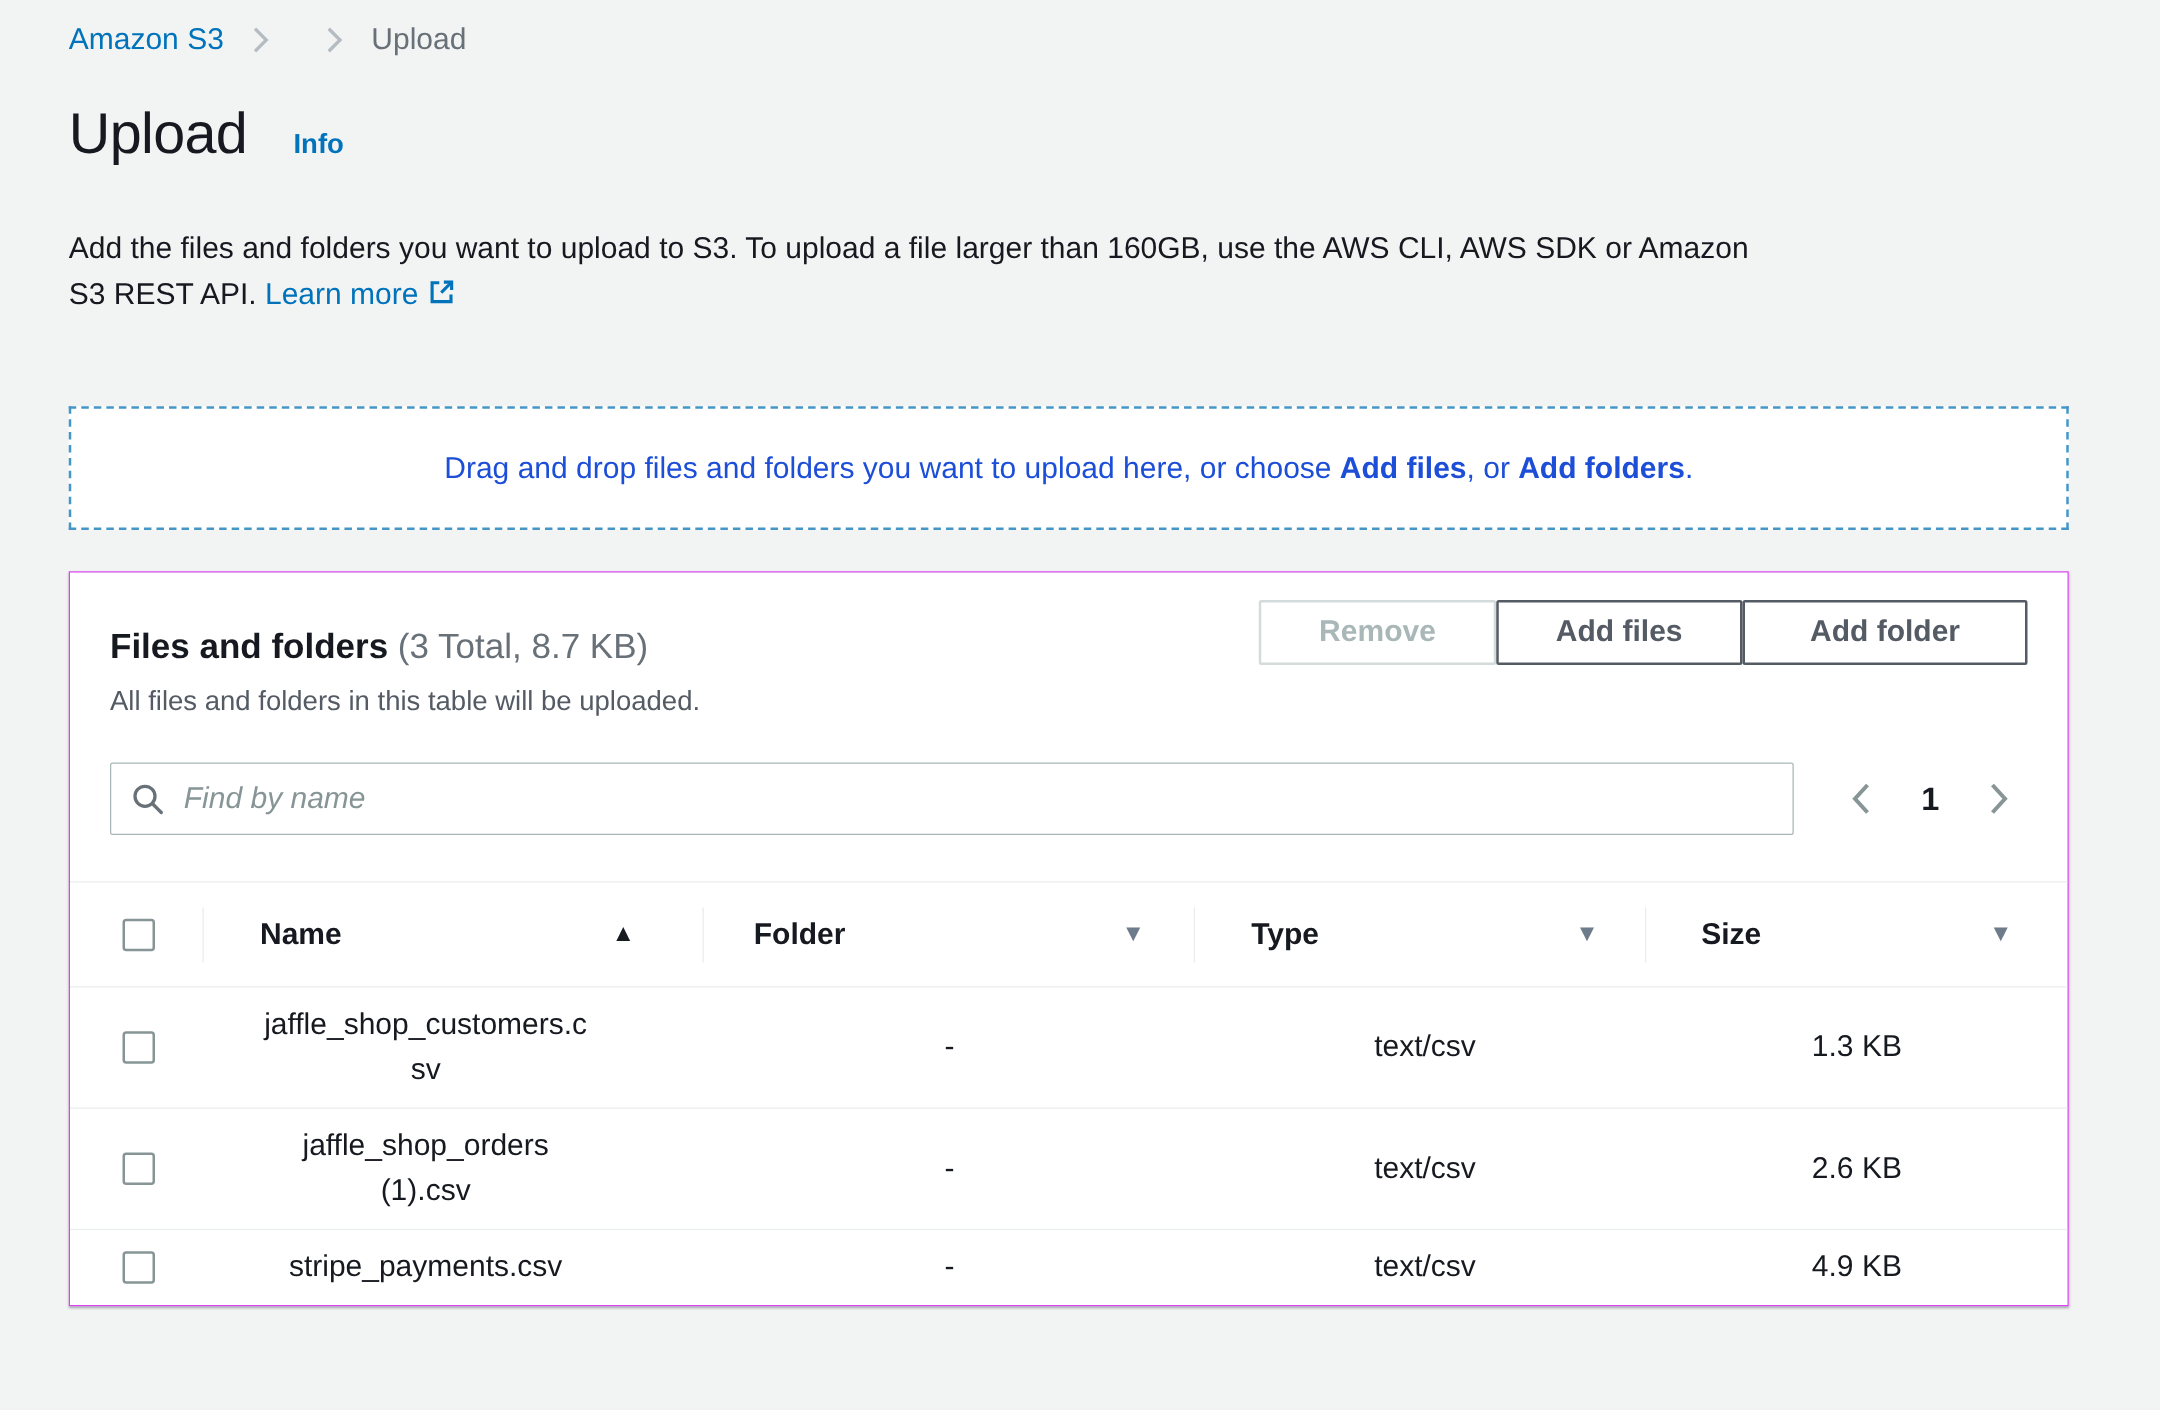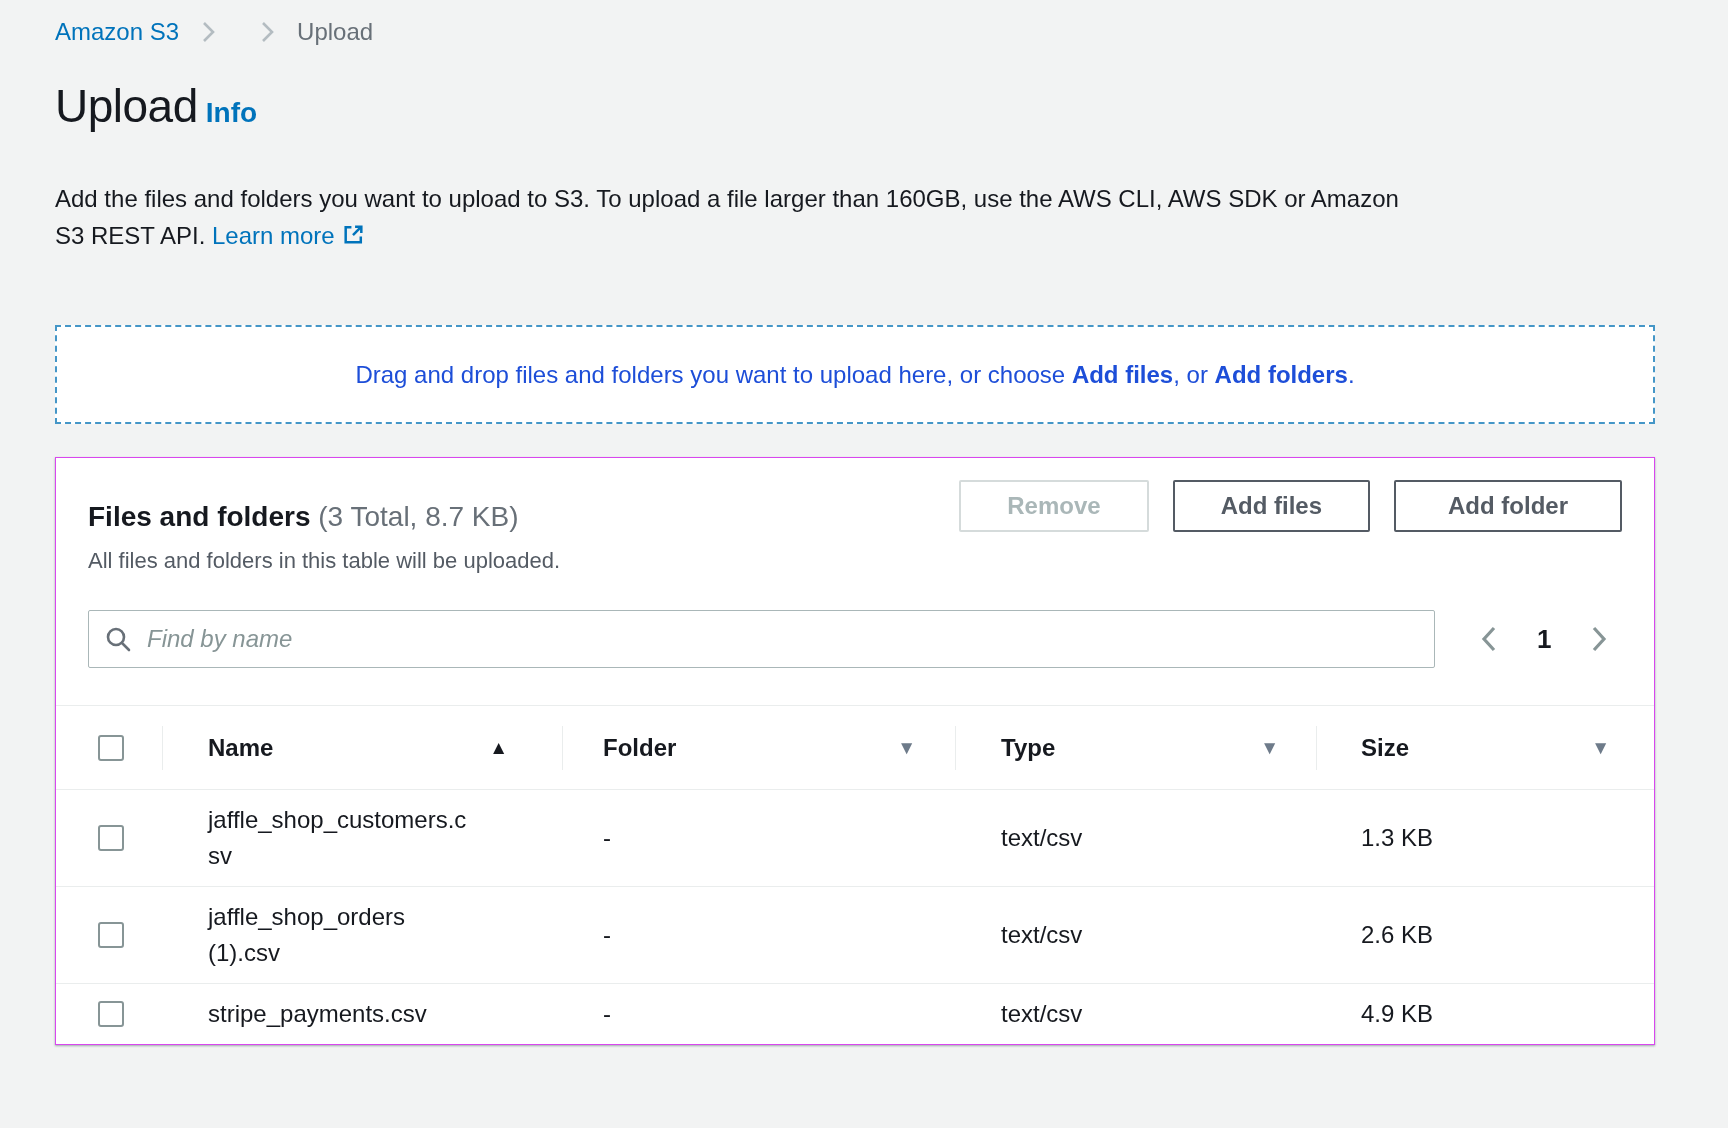--- a/index.html
+++ b/index.html
@@ -15,21 +15,21 @@
   .breadcrumb { display:flex; align-items:center; padding-top:18px; font-size:24px; }
   .breadcrumb a { color:#0073bb; text-decoration:none; }
   .crumb-sep { margin:0 22px; display:flex; align-items:center; }
   .crumb-current { color:#687078; }
   .redacted { width:218px; height:80px; background:#000; display:inline-block; }
   .bucket-wrap { display:flex; align-items:center; }
 
   
   .title-row { margin-top:32px; display:flex; align-items:baseline; }
   .page-title { font-size:46px; font-weight:normal; color:#16191f; line-height:56px; letter-spacing:-0.5px; }
-  .info-link { margin-left:8px; font-size:28px; font-weight:bold; color:#0073bb; text-decoration:none; }
+  .info-link { margin-left:37px; font-size:22px; font-weight:bold; color:#0073bb; text-decoration:none; }
 
   
   .desc { margin-top:46px; font-size:24px; line-height:37px; color:#16191f; }
   .desc a { color:#0073bb; text-decoration:none; }
   .ext-icon { display:inline-block; vertical-align:-3px; margin-left:6px; }
 
   
   .dropzone {
     margin-top:68px; height:99px; background:#fff;
     border:2px dashed #4596c7;
@@ -43,21 +43,21 @@
     margin-top:33px; background:#fff;
     border:1px solid #d946ef;
     box-shadow:0 1px 2px 0 rgba(0,28,36,0.35);
   }
   .panel-head { position:relative; padding:40px 32px 0 32px; }
   .panel-title { font-size:28px; line-height:38px; }
   .panel-title .t { font-weight:bold; color:#16191f; }
   .panel-title .c { color:#687078; font-weight:normal; }
   .panel-sub { margin-top:12px; font-size:22px; color:#545b64; }
 
-  .actions { position:absolute; top:22px; right:32px; display:flex; gap:24px; }
+  .actions { position:absolute; top:22px; right:32px; display:flex; }
   .btn {
     height:52px; font-size:24px; font-weight:bold; background:#fff;
     border:2px solid #545b64; color:#545b64; border-radius:2px;
     padding:0 46px; cursor:pointer; font-family:inherit; white-space:nowrap;
   }
   .btn.disabled { border-color:#d5dbdb; color:#aab7b8; cursor:default; }
   .btn.addfolder { padding:0 52px; }
 
   
   .search-row { margin:36px 32px 0 32px; display:flex; align-items:center; }
@@ -67,21 +67,21 @@
     background:#fff; font-size:24px; font-style:italic; color:#16191f;
     padding:0 16px 0 58px; outline:none; font-family:inherit;
   }
   .search-box input::placeholder { color:#879596; font-style:italic; }
   .search-glyph { position:absolute; left:16px; top:15px; }
   .pager { display:flex; align-items:center; margin-left:44px; gap:38px; }
   .pager-btn { background:none; border:none; cursor:pointer; padding:0; display:flex; align-items:center; }
   .pager-page { font-size:26px; font-weight:bold; color:#16191f; }
 
   
-  .tbl { margin-top:37px; }
+  .tbl { margin-top:37px;text-align:center; }
   .tr { display:flex; border-top:1px solid #eaeded; align-items:center; }
   .tr.head { height:84px; }
   .td, .th { flex-shrink:0; }
   .c-check { width:107px; padding-left:42px; display:flex; align-items:center; }
   .c-name  { width:400px; padding-left:45px; padding-right:55px; }
   .c-folder{ width:393px; padding-left:40px; padding-right:40px; }
   .c-type  { width:361px; padding-left:45px; padding-right:38px; }
   .c-size  { flex:1 1 auto; padding-left:44px; padding-right:44px; }
   .th { font-weight:bold; font-size:24px; color:#16191f; position:relative;
         display:flex; align-items:center; justify-content:space-between; height:84px; }

